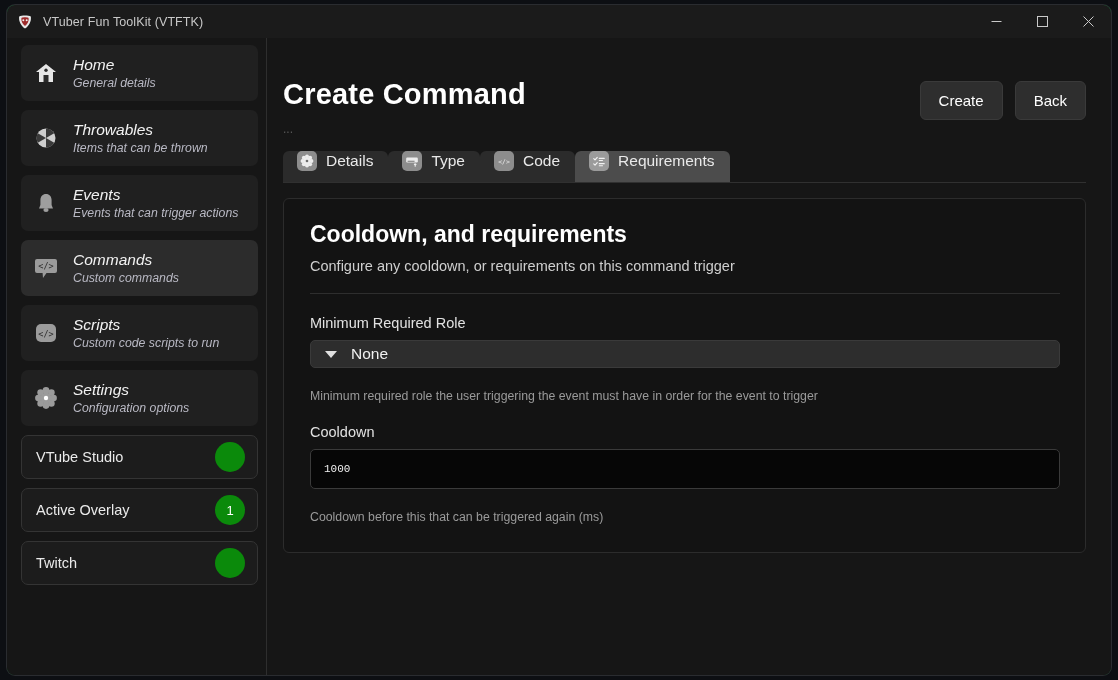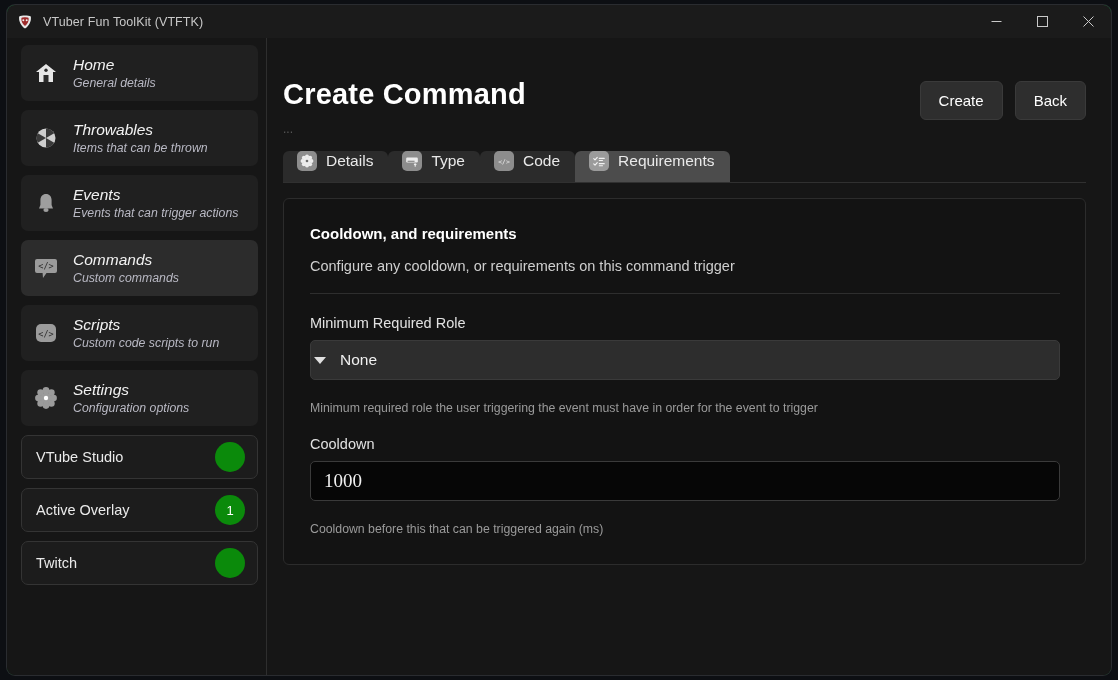--- a/index.html
+++ b/index.html
@@ -195,21 +195,21 @@
 
   
   #content-card {
     margin-top: 15px;
     background: #131313;
     border: 1px solid #2c2c2c;
     border-radius: 6px;
     padding: 24px 25px 28px 26px;
   }
   #card-title {
-    font-size: 15px;
+    font-size: 23px;
     font-weight: bold;
     color: #ffffff;
     line-height: 22px;
   }
   #card-sub {
     font-size: 14.5px;
     color: #cfcfcf;
     margin-top: 12px;
     line-height: 18px;
   }
@@ -225,45 +225,45 @@
   }
   .field-help {
     font-size: 12.3px;
     color: #9a9a9a;
     margin-top: 21px;
   }
   .select-box {
     background: #2d2d2d;
     border: 1px solid #3a3a3a;
     border-radius: 5px;
-    height: 40px;
+    height: 28px;
     display: flex;
     align-items: center;
-    padding: 0 3px;
+    padding: 0 14px;
     gap: 14px;
     cursor: pointer;
   }
   .caret {
     width: 0; height: 0;
     border-left: 6px solid transparent;
     border-right: 6px solid transparent;
     border-top: 7px solid #e0e0e0;
     flex: none;
   }
   .select-value { font-size: 15.5px; color: #f0f0f0; }
   .text-input {
     width: 100%;
     height: 40px;
     background: #060606;
     border: 1px solid #3a3a3a;
     border-radius: 5px;
     color: #f0f0f0;
-    font-size: 19px;
+    font-size: 11px;
     padding: 0 13px;
-    font-family: Liberation Serif, serif;
+    font-family: Liberation Mono, monospace;
     outline: none;
   }
 </style>
 </head>
 <body>
 
 <div id="app-window">
 
   <div id="titlebar">
     <span id="app-icon">

